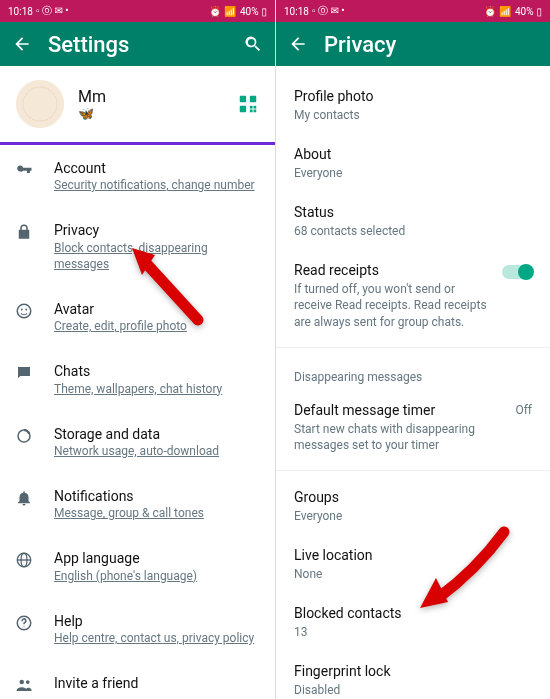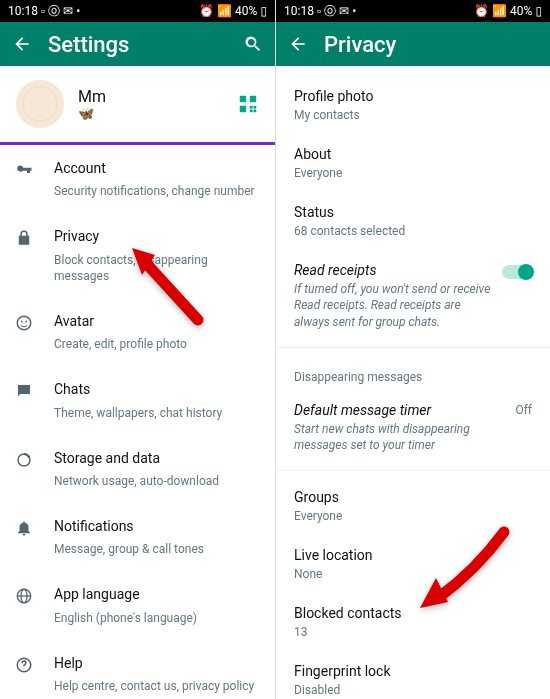--- a/index.html
+++ b/index.html
@@ -14,28 +14,28 @@
     .screen {
       width: 275px;
       height: 699px;
       background: #fff;
       display: flex;
       flex-direction: column;
       position: relative;
     }
     .screen + .screen { border-left: 1px solid #ddd; }
     .status-bar {
-      background: #000000;
+      background: #be185d;
       color: #fff;
       height: 22px;
       display: flex;
       justify-content: space-between;
       align-items: center;
       padding: 0 8px;
-      font-size: 12px;
+      font-size: 10px;
     }
     .status-left, .status-right { display: flex; align-items: center; gap: 3px; }
     .app-bar {
       background: #008069;
       color: #fff;
       height: 44px;
       display: flex;
       align-items: center;
       padding: 0 12px;
       gap: 16px;
@@ -71,27 +71,27 @@
       width: 20px;
       color: #54656f;
       display: flex;
       align-items: center;
       justify-content: center;
       padding-top: 2px;
       flex-shrink: 0;
     }
     .settings-item .text-slot { flex: 1; }
     .settings-title { font-size: 14px; color: #111; line-height: 1.3; }
-    .settings-sub { font-size: 12px; color: #667781; line-height: 1.35; margin-top: 6px; }
+    .settings-sub { font-size: 12px; color: #667781; line-height: 1.35; margin-top: 0; text-decoration: underline; }
     .privacy-list { flex: 1; overflow-y: auto; padding-top: 10px; }
     .privacy-item { padding: 11px 18px; cursor: pointer; }
     .privacy-title { font-size: 14px; color: #111; line-height: 1.35; }
     .privacy-sub { font-size: 12px; color: #667781; line-height: 1.35; margin-top: 1px; }
     .privacy-item.row { display: flex; align-items: flex-start; }
-    .privacy-item.row .texts { flex: 1; font-style: italic; }
+    .privacy-item.row .texts { flex: 1; }
     .privacy-item.row .right { font-size: 12px; color: #667781; margin-left: 8px; padding-top: 2px; }
     .section-header {
       padding: 16px 18px 6px 18px;
       font-size: 12px;
       color: #667781;
     }
     .divider { height: 1px; background: #eee; margin: 6px 0; }
     .toggle {
       width: 30px; height: 14px; background: #b9e8dc; border-radius: 10px;
       position: relative; margin-top: 4px; margin-left: 10px; flex-shrink: 0;

